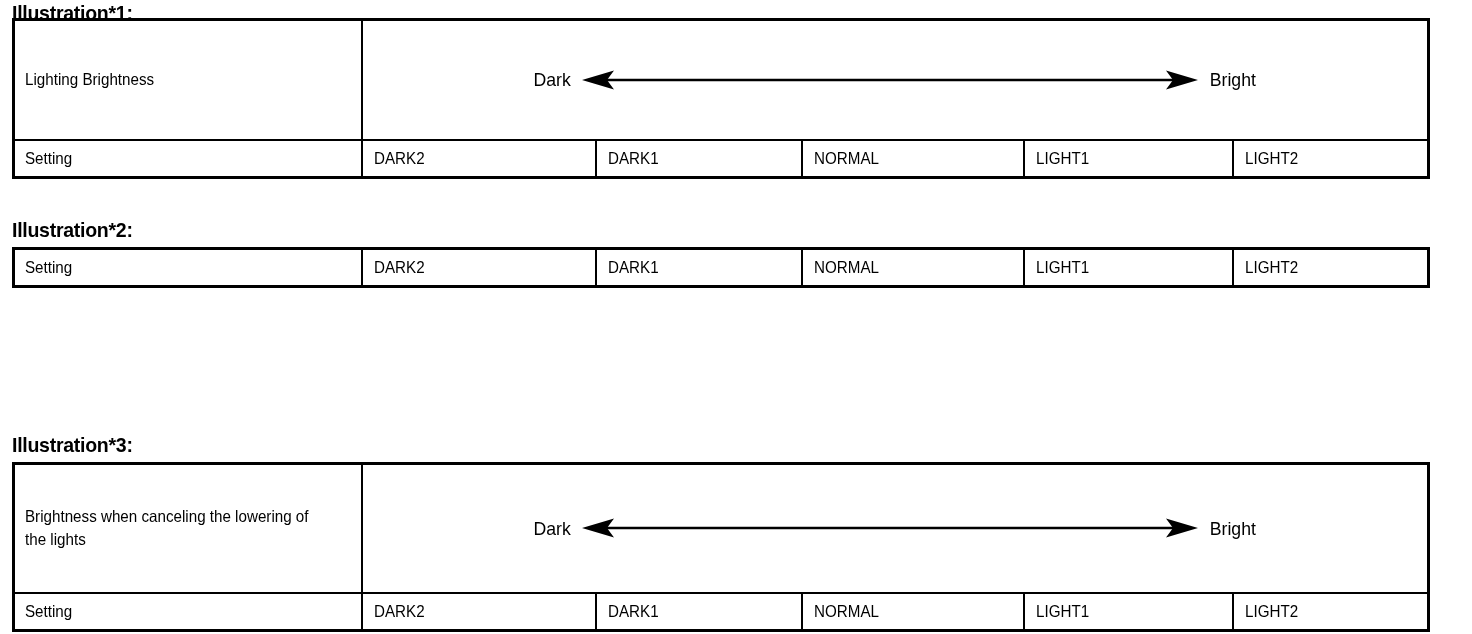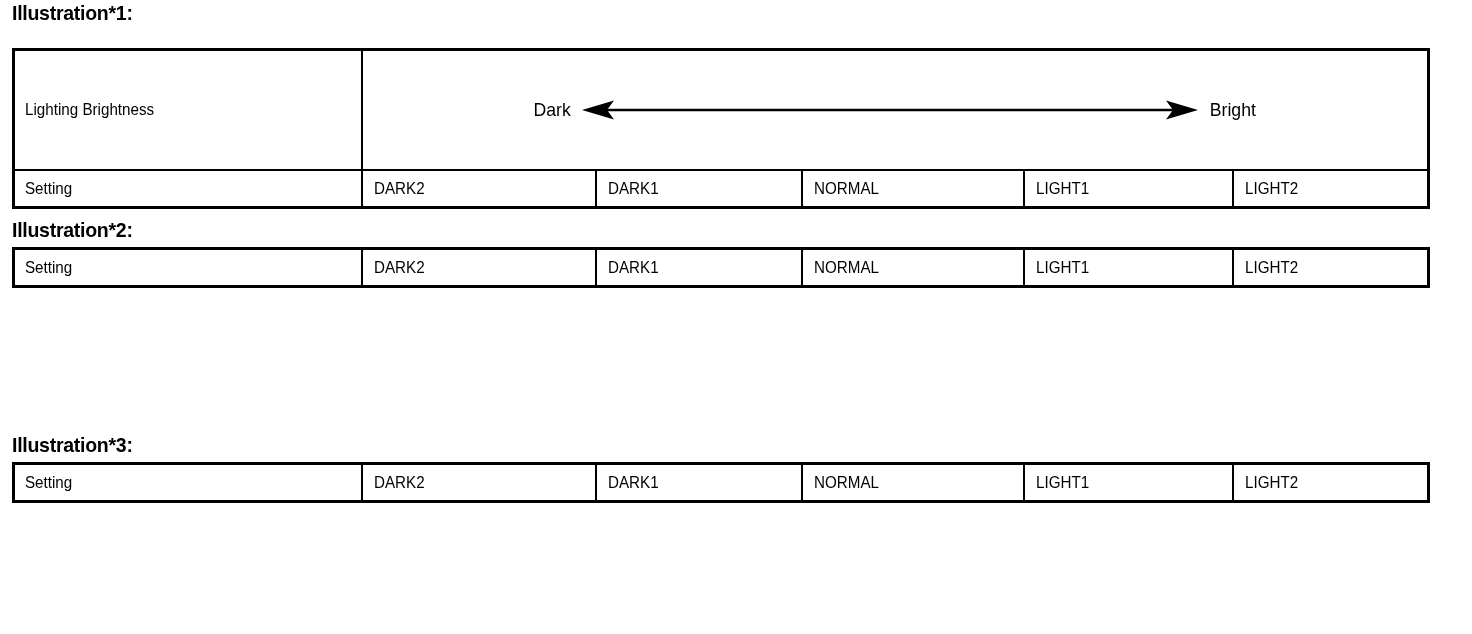--- a/index.html
+++ b/index.html
@@ -86,21 +86,21 @@
   .r-short  { height: 38px; }
 </style>
 </head>
 <body>
 
 <div class="page">
 
   <div class="section">
     <div class="section-title" style="top:2px;">Illustration*1:</div>
 
-    <table class="tbl" style="top:48px;">
+    <table class="tbl" style="top:18px;">
       <colgroup>
         <col style="width:348px">
         <col style="width:234px">
         <col style="width:206px">
         <col style="width:222px">
         <col style="width:209px">
         <col style="width:196px">
       </colgroup>
       <tbody>
         <tr class="r-tall-1">
@@ -186,20 +186,36 @@
     <table class="tbl" style="top:462px;">
       <colgroup>
         <col style="width:348px">
         <col style="width:234px">
         <col style="width:206px">
         <col style="width:222px">
         <col style="width:209px">
         <col style="width:196px">
       </colgroup>
       <tbody>
+        <tr class="r-tall-3">
+          <td class="label-cell">
+            <span class="scaleTxt" style="white-space:normal; max-width:320px;">Brightness when canceling the lowering of the lights</span>
+          </td>
+          <td class="arrow-cell" colspan="5">
+            <div class="arrow-wrap">
+              <span class="arrow-label">Dark</span>
+              <svg class="arrow-svg" width="620" height="26" viewBox="0 0 620 26">
+                <line x1="18" y1="13" x2="602" y2="13" stroke="#000" stroke-width="2.6"></line>
+                <path d="M2,13 L34,3.5 L27,13 L34,22.5 Z" fill="#000"></path>
+                <path d="M618,13 L586,3.5 L593,13 L586,22.5 Z" fill="#000"></path>
+              </svg>
+              <span class="arrow-label">Bright</span>
+            </div>
+          </td>
+        </tr>
         <tr class="r-short">
           <td class="setting-label">
             <span class="scaleTxt">Setting</span>
           </td>
           <td class="opt-cell">
             <span class="scaleTxt">DARK2</span>
           </td>
           <td class="opt-cell">
             <span class="scaleTxt">DARK1</span>
           </td>

